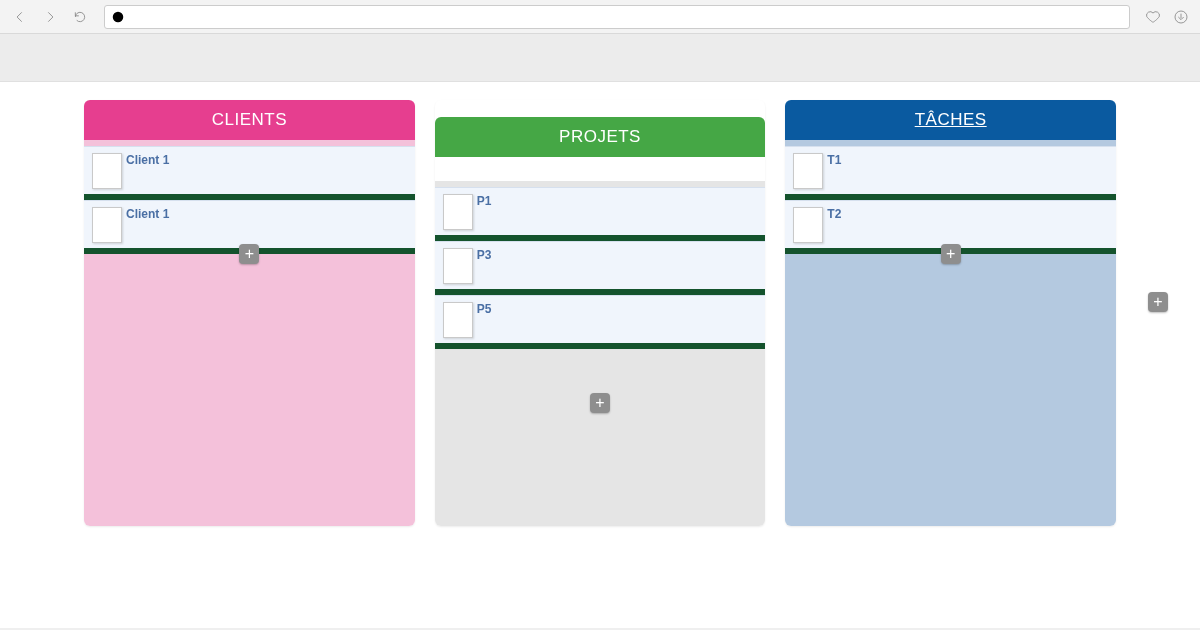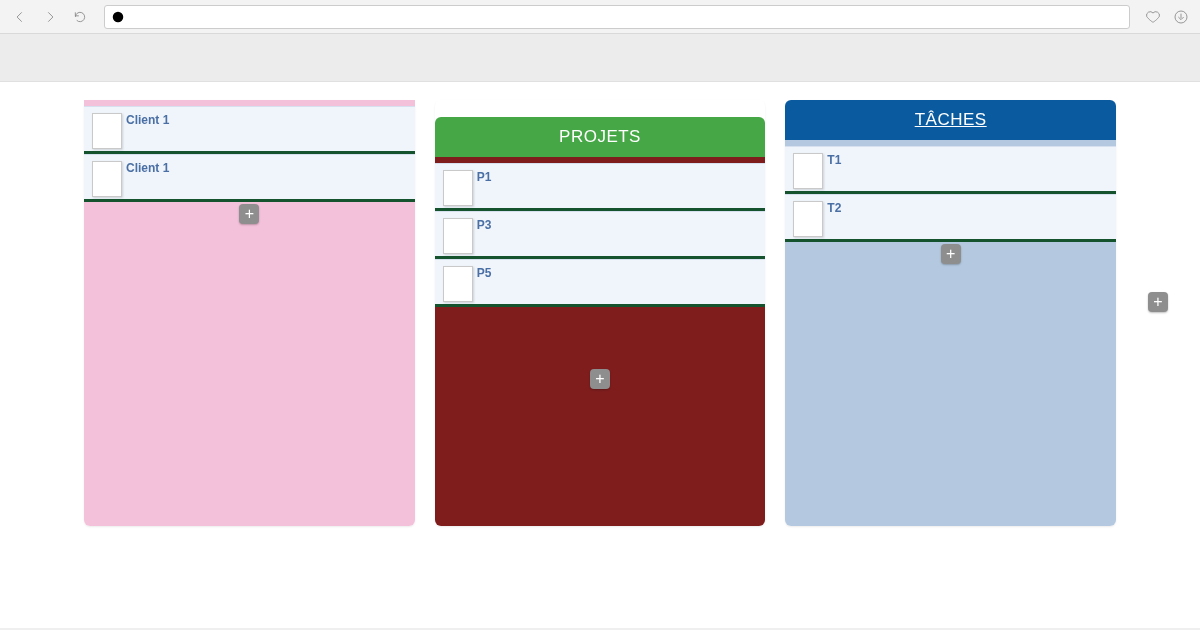--- a/index.html
+++ b/index.html
@@ -81,26 +81,26 @@
     position: relative;
     border-bottom-left-radius: 6px;
     border-bottom-right-radius: 6px;
   }
   .cards {
     position: relative;
   }
   .card {
     background: #f0f5fc;
     border-top: 1px solid #d6e0ee;
-    border-bottom: 3px solid #14532d;
+    border-bottom: 6px solid #14532d;
     padding: 6px 8px 6px 8px;
     display: flex;
     align-items: flex-start;
     gap: 4px;
-    height: 48px;
+    height: 54px;
     cursor: pointer;
   }
   .card:first-child { margin-top: 6px; }
   .thumb {
     width: 30px; height: 36px;
     background: #fff;
     border: 1px solid #c9c9c9;
     box-shadow: 1px 1px 2px rgba(0,0,0,0.15);
   }
   .card-label {
@@ -187,39 +187,40 @@
         <polyline points="8 12 12 16 16 12"></polyline>
       </svg>
   </div>
 </div>
 
 <div class="toolbar-band"></div>
 
 <div class="page-rel">
   <div class="board" id="board">
       <div class="col">
+        <div class="col-header" style="background: rgb(230, 62, 143);">CLIENTS</div>
         <div class="col-body" style="background: rgb(244, 193, 218);">
           <div class="cards">
             <div class="card">
               <div class="thumb"></div>
               <div class="card-label">Client 1</div>
             </div>
             <div class="card">
               <div class="thumb"></div>
               <div class="card-label">Client 1</div>
             </div>
           </div>
           <div class="add-btn" style="top: 114px;">
             <span>+</span>
           </div>
         </div>
       </div>
       <div class="col">
         <div class="col-header" style="background: rgb(69, 167, 69); margin-top: 17px;">PROJETS</div>
-        <div class="col-body" style="background: #7f1d1d;">
+        <div class="col-body" style="background: #e5e5e5; margin-top: 24px;">
           <div class="cards">
             <div class="card">
               <div class="thumb"></div>
               <div class="card-label">P1</div>
             </div>
             <div class="card">
               <div class="thumb"></div>
               <div class="card-label">P3</div>
             </div>
             <div class="card">

